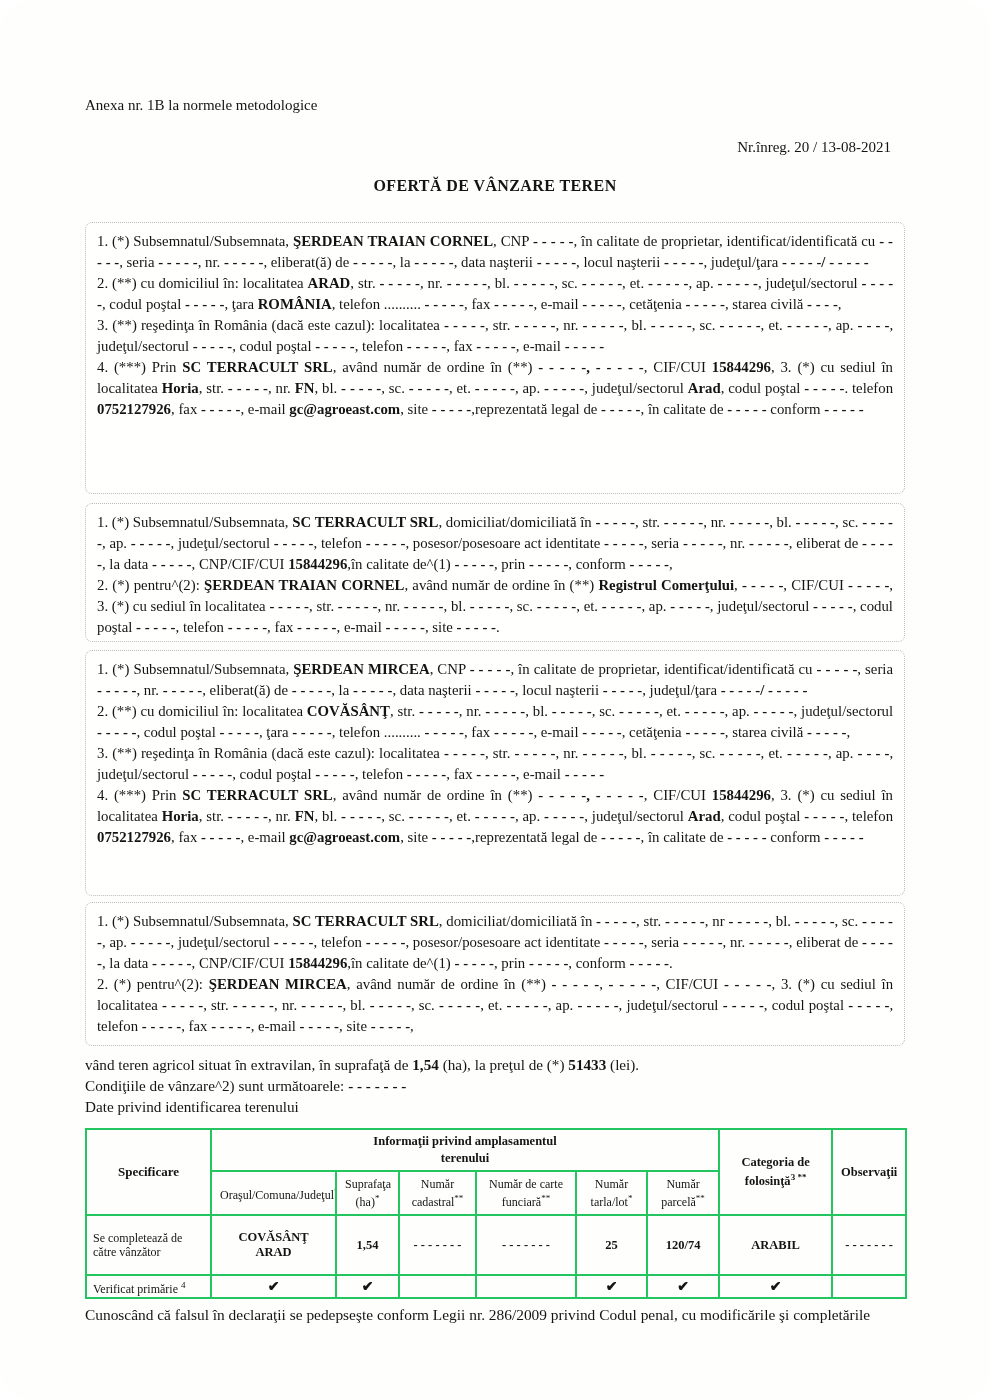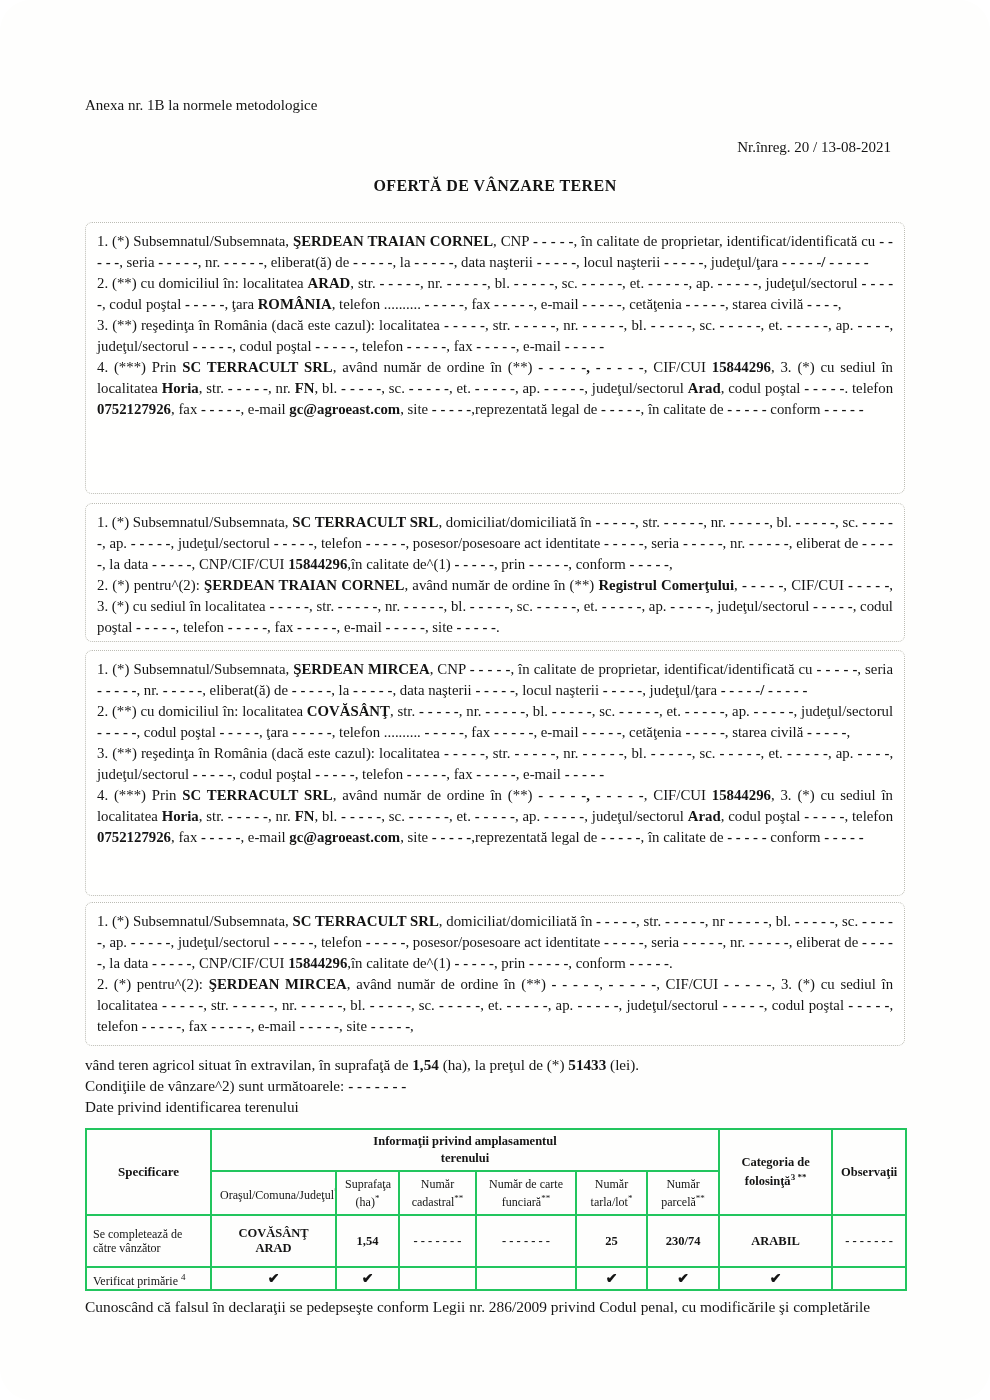--- a/index.html
+++ b/index.html
@@ -33,21 +33,21 @@
   table.land-table{
     margin-top:11px;width:820px;border-collapse:collapse;table-layout:fixed;
     text-align:center;font-size:12.5px;
   }
   .land-table th,.land-table td{
     border:2px solid #22c55e;padding:1px 8px;vertical-align:middle;
     overflow:hidden;
   }
   .land-table .r1{height:42px;}
   .land-table .r2{height:44px;}
-  .land-table .seller-row{height:52px;}
+  .land-table .seller-row{height:60px;}
   .land-table .verify-row{height:23px;}
   .land-table th.spec{font-weight:bold;font-size:13px;}
   .land-table th.group{font-weight:bold;font-size:12.5px;line-height:17px;}
   .land-table th.sub{font-weight:normal;font-size:12px;line-height:14px;}
   .land-table th.cat{font-weight:bold;font-size:12.5px;line-height:15px;}
   .land-table th.obs{font-weight:bold;font-size:12.5px;}
   .land-table td.rowlabel{text-align:left;font-size:12px;line-height:14px;font-weight:normal;padding-left:6px;}
   .land-table td.val{font-weight:bold;font-size:12.5px;white-space:pre-line;line-height:15px;}
   .land-table td.check{font-weight:bold;font-size:14px;}
   .land-table sup{font-size:9px;}
@@ -127,21 +127,21 @@
         <th class="sub"><span>Număr parcelă</span><sup>**</sup></th>
       </tr>
       <tr class="seller-row">
         <td class="rowlabel">Se completează de către vânzător</td>
         <td class="val">COVĂSÂNŢ
 ARAD</td>
         <td class="val">1,54</td>
         <td class="val">- - - - - - -</td>
         <td class="val">- - - - - - -</td>
         <td class="val">25</td>
-        <td class="val">230/74</td>
+        <td class="val">120/74</td>
         <td class="val">ARABIL</td>
         <td class="val">- - - - - - -</td>
       </tr>
       <tr class="verify-row">
         <td class="rowlabel"><span>Verificat primărie</span> <sup>4</sup></td>
         <td class="check">✔</td>
         <td class="check">✔</td>
         <td class="check"></td>
         <td class="check"></td>
         <td class="check">✔</td>

